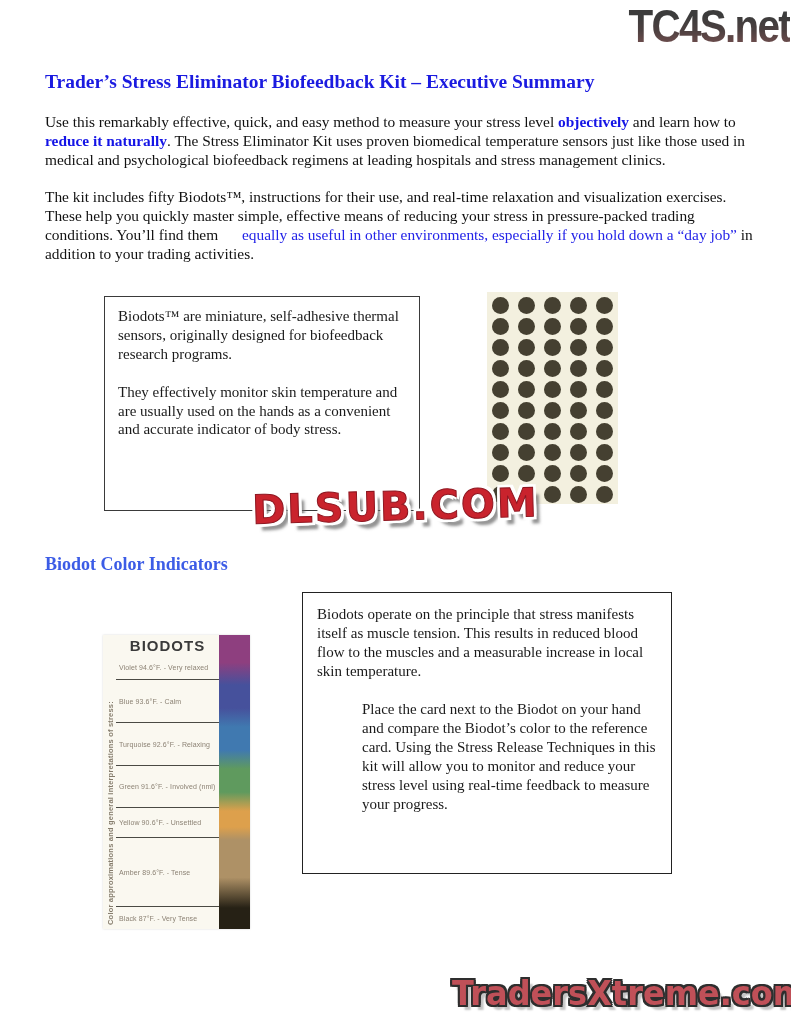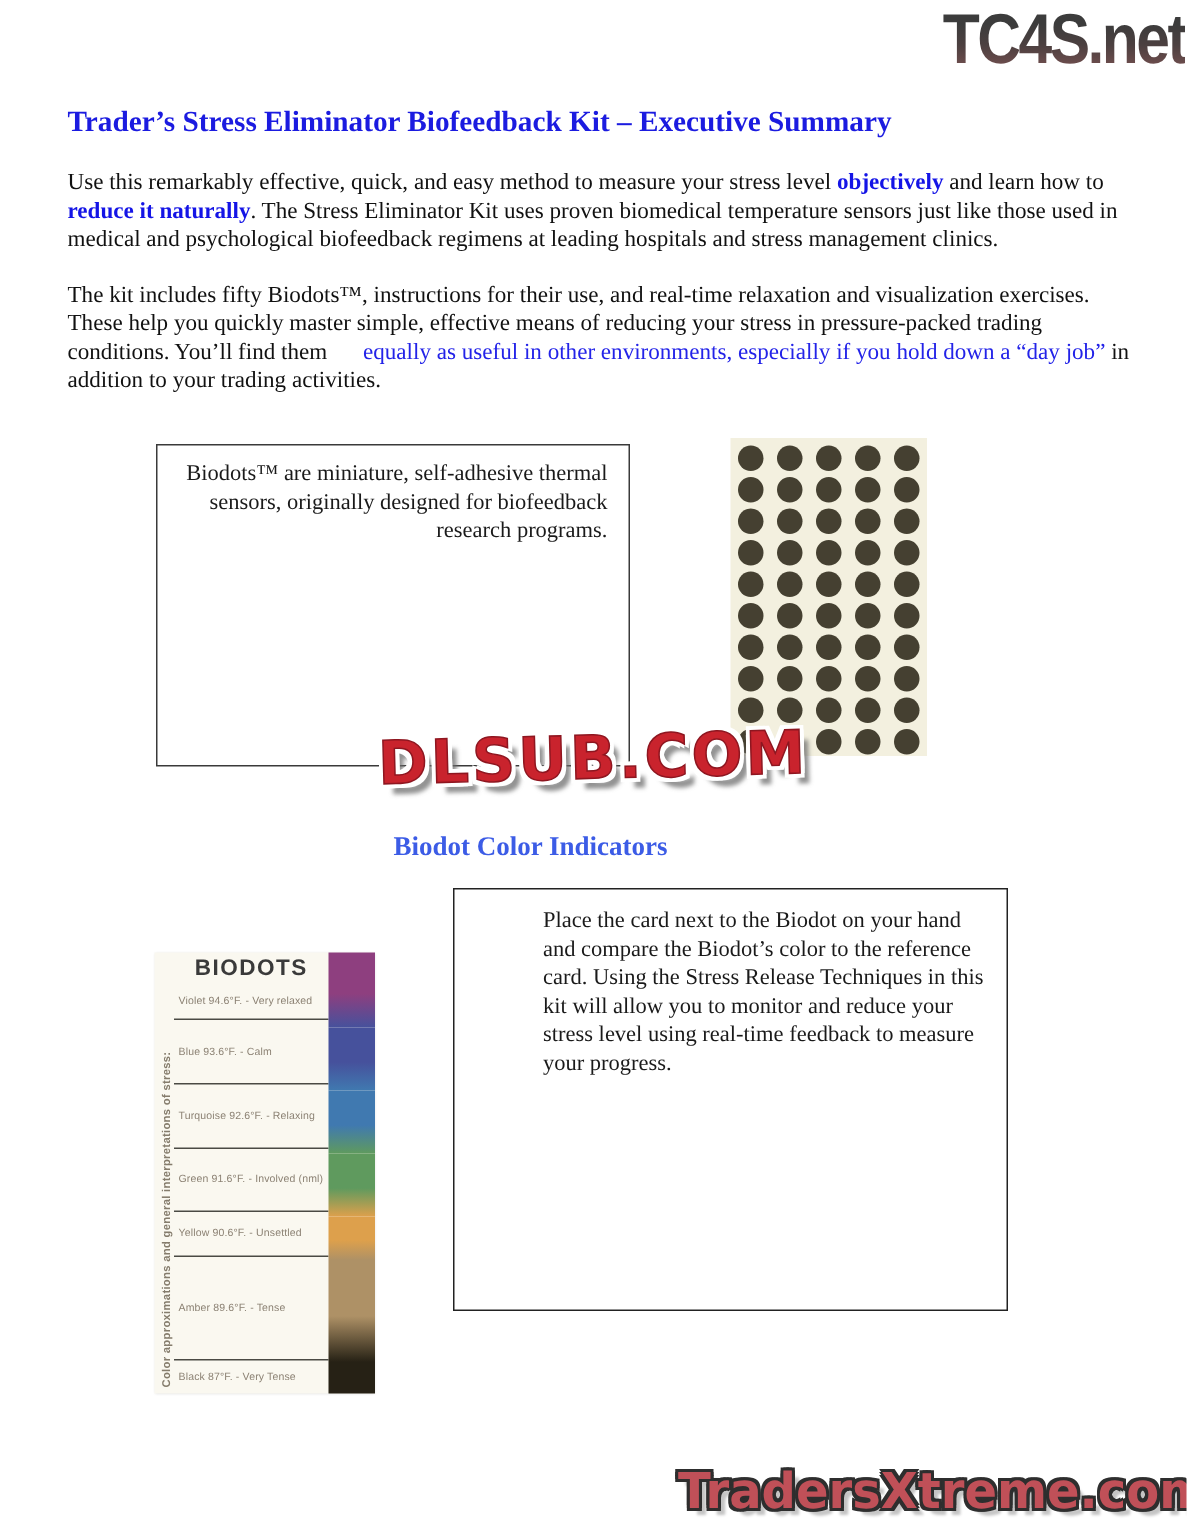--- a/index.html
+++ b/index.html
@@ -38,21 +38,21 @@
   .para{width:708px;font-size:15.4px;line-height:1.24;color:#111;}
   .p1{left:45px;top:112px;}
   .p2{left:45px;top:187px;}
   .blue-bold{color:#1414e6;font-weight:bold;}
   .blue{color:#2323e8;margin-left:20px;}
 
   
   .info-box{
     left:104px;top:296px;width:287px;height:193px;
     border:1.5px solid #3a3a3a;padding:10px 14px 10px 13px;
-    font-size:15px;line-height:1.26;background:#fff;text-align:right;
+    font-size:15px;line-height:1.26;background:#fff;
   }
   .info-box p{margin:0 0 19px 0;}
   .info-box p:last-child{margin-bottom:0;}
 
   
   .dots-sheet{
     left:487px;top:292px;width:121px;height:202px;background:#f3f0df;
     display:grid;grid-template-columns:repeat(5,17px);
     column-gap:9px;row-gap:4px;padding:5px;
   }
@@ -126,20 +126,21 @@
 <div class="abs tc4s">TC4S.net</div>
 
 <h1 class="abs doc-title" style="margin:0;">Trader’s Stress Eliminator Biofeedback Kit – Executive Summary</h1>
 
 <p class="abs para p1" style="margin:0;"><span>Use this remarkably effective, quick, and easy method to measure your stress level </span><span class="blue-bold">objectively</span><span> and learn how to </span><span class="blue-bold">reduce it naturally</span><span>.  The Stress Eliminator Kit uses proven biomedical temperature sensors just like those used in medical and psychological biofeedback regimens at leading hospitals and stress management clinics.</span></p>
 
 <p class="abs para p2" style="margin:0;"><span>The kit includes fifty Biodots™, instructions for their use, and real-time relaxation and visualization exercises. These help you quickly master simple, effective means of reducing your stress in pressure-packed trading conditions.  You’ll find them </span><span class="blue">equally as useful in other environments, especially if you hold down a “day job”</span><span> in addition to your trading activities.</span></p>
 
 <div class="abs info-box">
   <p>Biodots™ are miniature, self-adhesive thermal sensors, originally designed for biofeedback research programs.</p>
+  <p>They effectively monitor skin temperature and are usually used on the hands as a convenient and accurate indicator of body stress.</p>
 </div>
 
 <div class="abs dots-sheet" id="dots-sheet" style="background: rgb(243, 240, 223);">
     <div class="dot" style="background: rgb(69, 64, 49);"></div>
     <div class="dot" style="background: rgb(69, 64, 49);"></div>
     <div class="dot" style="background: rgb(69, 64, 49);"></div>
     <div class="dot" style="background: rgb(69, 64, 49);"></div>
     <div class="dot" style="background: rgb(69, 64, 49);"></div>
     <div class="dot" style="background: rgb(69, 64, 49);"></div>
     <div class="dot" style="background: rgb(69, 64, 49);"></div>
@@ -183,21 +184,21 @@
     <div class="dot" style="background: rgb(69, 64, 49);"></div>
     <div class="dot" style="background: rgb(69, 64, 49);"></div>
     <div class="dot" style="background: rgb(69, 64, 49);"></div>
     <div class="dot" style="background: rgb(69, 64, 49);"></div>
     <div class="dot" style="background: rgb(69, 64, 49);"></div>
     <div class="dot" style="background: rgb(69, 64, 49);"></div>
   </div>
 
 <div class="abs dlsub">DLSUB.COM</div>
 
-<h2 class="abs section-heading" style="margin:0;text-align:right;">Biodot Color Indicators</h2>
+<h2 class="abs section-heading" style="margin:0;">Biodot Color Indicators</h2>
 
 <div class="abs chart">
   <div class="chart-side-label">Color approximations and general interpretations of stress:</div>
   <div class="chart-main">
     <div class="chart-labels">
       <div class="chart-title">BIODOTS</div>
       <div class="chart-row" style="height: 24px; flex: 0 0 24px;">Violet 94.6°F. - Very relaxed</div>
       <div class="chart-row" style="height: 42px; flex: 0 0 42px;">Blue 93.6°F. - Calm</div>
       <div class="chart-row" style="height: 42px; flex: 0 0 42px;">Turquoise 92.6°F. - Relaxing</div>
       <div class="chart-row" style="height: 41px; flex: 0 0 41px;">Green 91.6°F. - Involved (nml)</div>
@@ -211,16 +212,17 @@
         <div class="strip-seg" style="height: 43.5px; background: linear-gradient(rgb(64, 121, 176) 55%, rgb(95, 154, 94) 100%);"></div>
         <div class="strip-seg" style="height: 42.5px; background: linear-gradient(rgb(95, 154, 94) 55%, rgb(221, 160, 76) 100%);"></div>
         <div class="strip-seg" style="height: 30.5px; background: linear-gradient(rgb(221, 160, 76) 55%, rgb(174, 145, 102) 100%);"></div>
         <div class="strip-seg" style="height: 69.5px; background: linear-gradient(rgb(174, 145, 102) 55%, rgb(38, 33, 21) 100%);"></div>
         <div class="strip-seg" style="height: 22px; background: linear-gradient(rgb(38, 33, 21) 55%, rgb(38, 33, 21) 100%);"></div>
       </div>
   </div>
 </div>
 
 <div class="abs principle-box">
+  <p>Biodots operate on the principle that stress manifests itself as muscle tension. This  results in reduced  blood flow to the muscles and a measurable increase in local skin temperature.</p>
   <p>Place the card next to the Biodot on your hand and compare the Biodot’s color to the reference card. Using the Stress Release Techniques in this kit will allow you to monitor and reduce your stress level using real-time feedback to measure your progress.</p>
 </div>
 
 <div class="abs tx-logo">TradersXtreme.com</div>
 
 </body></html>

